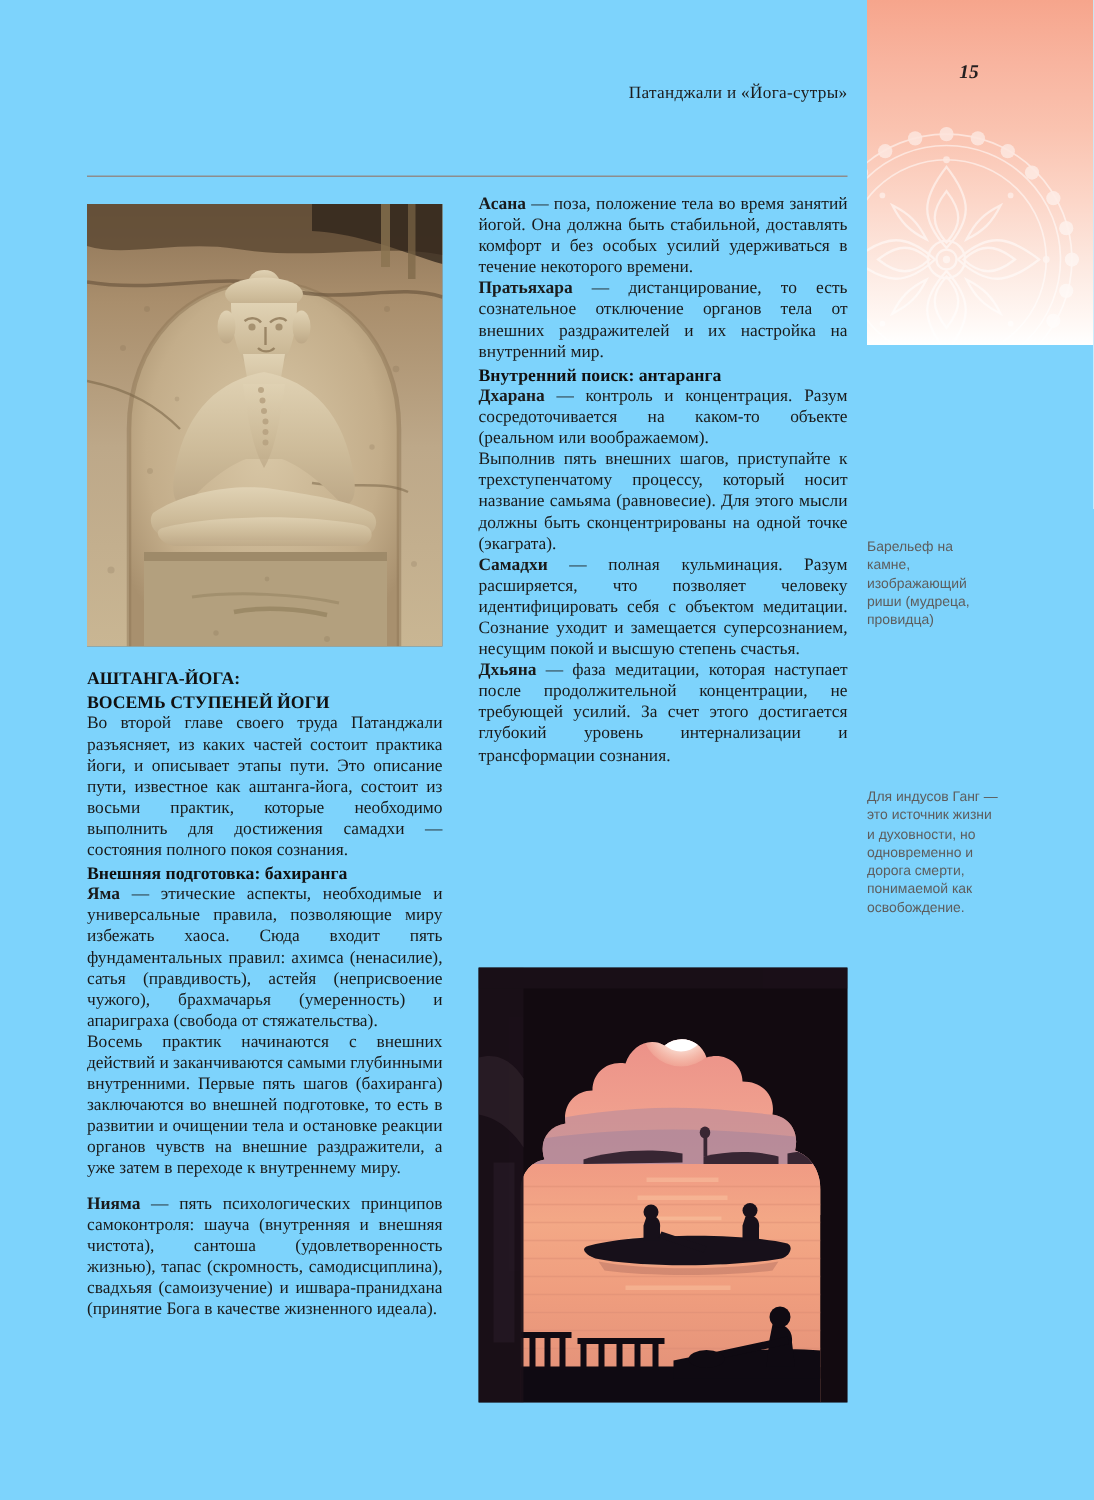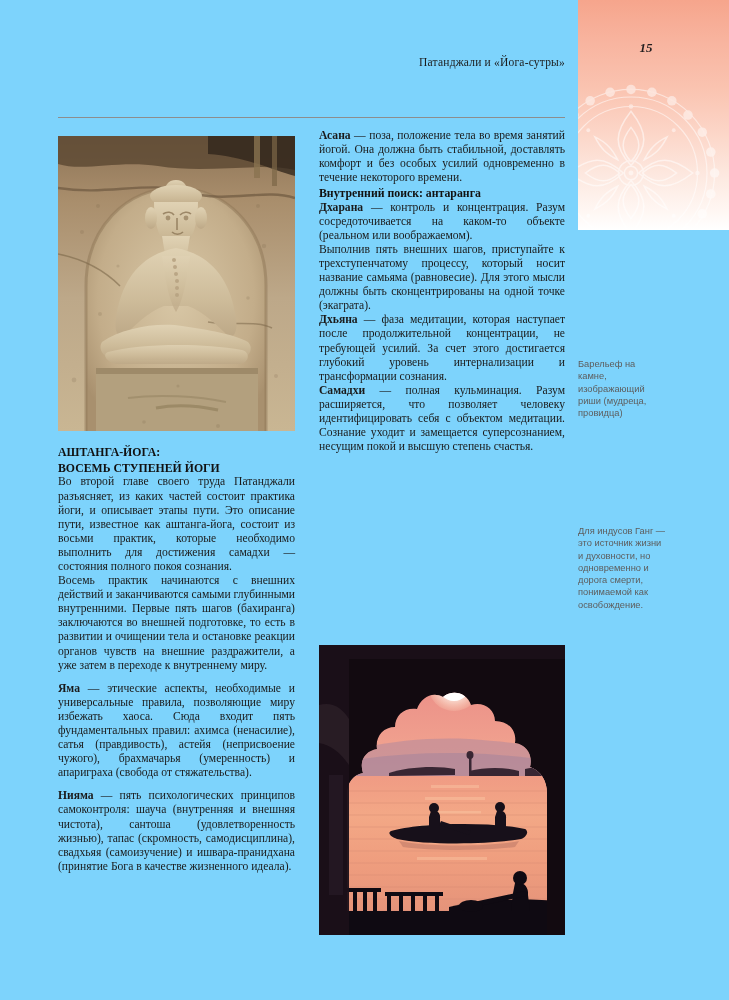--- a/index.html
+++ b/index.html
@@ -326,40 +326,42 @@
           <circle cx="200" cy="70" r="2"></circle>
             <circle cx="40" cy="70" r="2"></circle>
         </g>
       </svg>
     </div>
 
     <div class="sec-head">АШТАНГА-ЙОГА:</div>
     <div class="sec-head tight-top">ВОСЕМЬ СТУПЕНЕЙ ЙОГИ</div>
     <p class="body-txt">Во второй главе своего труда Патанджали разъясняет, из каких частей состоит практика йоги, и описывает этапы пути. Это описание пути, известное как аштанга-йога, состоит из восьми практик, которые необходимо выполнить для достижения самадхи — состояния полного покоя сознания.</p>
 
+    <div class="sec-head spaced">Внешняя подготовка: бахиранга</div>
+    <p class="body-txt"><span class="lead-term">Яма</span><span> — этические аспекты, необходимые и универсальные правила, позволяющие миру избежать хаоса. Сюда входит пять фундаментальных правил: ахимса (ненасилие), сатья (правдивость), астейя (неприсвоение чужого), брахмачарья (умеренность) и апариграха (свобода от стяжательства).</span></p>
+
     <p class="body-txt run-on">Восемь практик начинаются с внешних действий и заканчиваются самыми глубинными внутренними. Первые пять шагов (бахиранга) заключаются во внешней подготовке, то есть в развитии и очищении тела и остановке реакции органов чувств на внешние раздражители, а уже затем в переходе к внутреннему миру.</p>
 
-    <p class="body-txt"><span class="lead-term">Яма</span><span> — этические аспекты, необходимые и универсальные правила, позволяющие миру избежать хаоса. Сюда входит пять фундаментальных правил: ахимса (ненасилие), сатья (правдивость), астейя (неприсвоение чужого), брахмачарья (умеренность) и апариграха (свобода от стяжательства).</span></p>
-
     <p class="body-txt"><span class="lead-term">Нияма</span><span> — пять психологических принципов самоконтроля: шауча (внутренняя и внешняя чистота), сантоша (удовлетворенность жизнью), тапас (скромность, самодисциплина), свадхьяя (самоизучение) и ишвара-пранидхана (принятие Бога в качестве жизненного идеала).</span></p>
   </div>
 
   <div class="col-mid">
-    <p class="body-txt"><span class="lead-term">Асана</span><span> — поза, положение тела во время занятий йогой. Она должна быть стабильной, доставлять комфорт и без особых усилий одновременно в течение некоторого времени.</span></p>
-
-
+    <p class="body-txt"><span class="lead-term">Асана</span><span> — поза, положение тела во время занятий йогой. Она должна быть стабильной, доставлять комфорт и без особых усилий удерживаться в течение некоторого времени.</span></p>
+
+
+    <p class="body-txt run-on"><span class="lead-term">Пратьяхара</span><span> — дистанцирование, то есть сознательное отключение органов тела от внешних раздражителей и их настройка на внутренний мир.</span></p>
 
     <div class="sec-head spaced">Внутренний поиск: антаранга</div>
     <p class="body-txt"><span class="lead-term">Дхарана</span><span> — контроль и концентрация. Разум сосредоточивается на каком-то объекте (реальном или воображаемом).</span></p>
 
     <p class="body-txt run-on">Выполнив пять внешних шагов, приступайте к трехступенчатому процессу, который носит название самьяма (равновесие). Для этого мысли должны быть сконцентрированы на одной точке (экаграта).</p>
 
+    <p class="body-txt run-on"><span class="lead-term">Самадхи</span><span> — полная кульминация. Разум расширяется, что позволяет человеку идентифицировать себя с объектом медитации. Сознание уходит и замещается суперсознанием, несущим покой и высшую степень счастья.</span></p>
+
     <p class="body-txt run-on"><span class="lead-term">Дхьяна</span><span> — фаза медитации, которая наступает после продолжительной концентрации, не требующей усилий. За счет этого достигается глубокий уровень интернализации и трансформации сознания.</span></p>
-
-    <p class="body-txt run-on"><span class="lead-term">Самадхи</span><span> — полная кульминация. Разум расширяется, что позволяет человеку идентифицировать себя с объектом медитации. Сознание уходит и замещается суперсознанием, несущим покой и высшую степень счастья.</span></p>
   </div>
 
   <div class="photo-ganges">
     <svg width="246" height="290" viewBox="0 0 246 290" preserveAspectRatio="none">
       <defs>
         <linearGradient id="skyg" x1="0" y1="0" x2="0" y2="1">
           <stop offset="0%" stop-color="#e2879a"></stop>
           <stop offset="30%" stop-color="#ec9289"></stop>
           <stop offset="60%" stop-color="#f0a08e"></stop>
           <stop offset="100%" stop-color="#f3b296"></stop>

